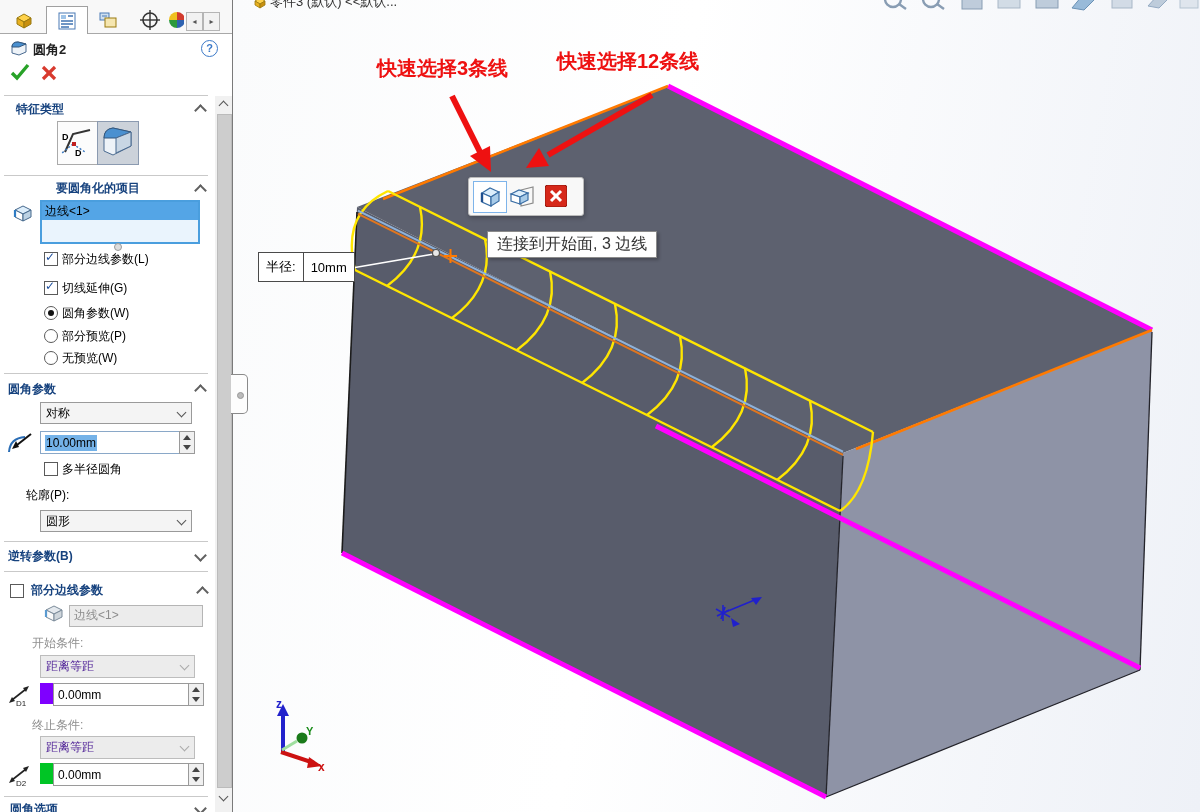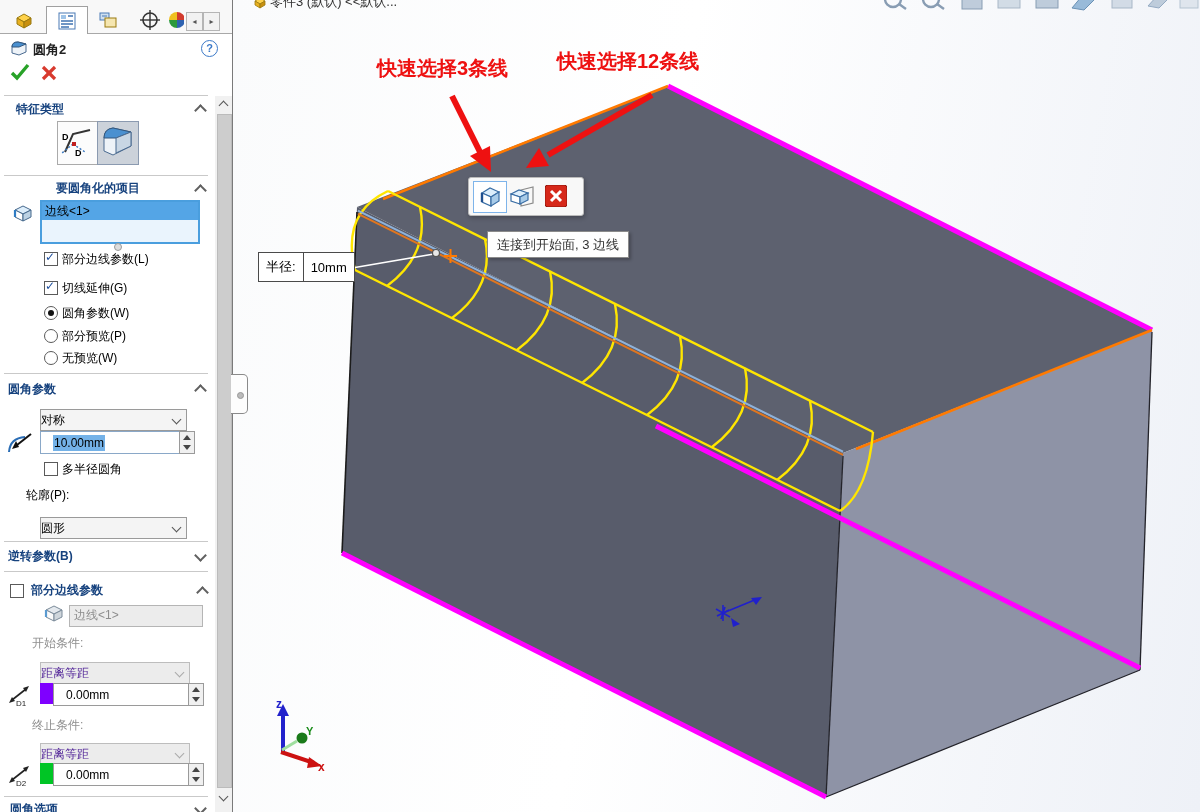--- a/index.html
+++ b/index.html
@@ -12,26 +12,26 @@
   .tab{position:absolute;top:6px;width:40px;height:27px;display:flex;align-items:center;justify-content:center;}
   .tab.sel{background:#fff;border:1px solid #a0a0a0;border-bottom:none;}
   .tab-arrow{position:absolute;top:12px;width:15px;height:17px;border:1px solid #b5b5b5;background:#f2f2f2;
              display:flex;align-items:center;justify-content:center;color:#555;font-size:8px;}
   .sec-label{font-weight:bold;font-size:13px;color:#16427e;white-space:nowrap;}
   .sep{position:absolute;left:4px;width:204px;border-top:1px solid #c9c9c9;}
   .chev{position:absolute;width:7px;height:7px;border-right:2px solid #606060;border-bottom:2px solid #606060;}
   .chev.up{transform:rotate(-135deg);}
   .chev.down{transform:rotate(45deg);}
   .dd{position:absolute;height:20px;background:#f4f4f4;border:1px solid #9a9a9a;display:flex;align-items:center;
-      font-size:12px;color:#000;margin-top:7px;}
+      padding-left:5px;font-size:12px;color:#000;}
   .dd .dchev{position:absolute;right:6px;top:6px;width:6px;height:6px;border-right:1.6px solid #555;border-bottom:1.6px solid #555;transform:rotate(45deg);}
   .dd.disabled{background:#ececec;color:#4c1d95;border-color:#bdbdbd;}
   .dd.disabled .dchev{border-color:#aaa;}
   .inp{position:absolute;height:21px;background:#fff;border:1px solid #8aa8c8;display:flex;align-items:center;
-       padding-left:12px;font-size:12px;}
+       padding-left:4px;font-size:12px;}
   .sel-text{background:#74b2e8;padding:1px 1px;}
   .spin{position:absolute;width:14px;height:21px;border:1px solid #9a9a9a;background:#f0f0f0;}
   .spin .up,.spin .dn{position:absolute;left:3px;width:0;height:0;border-left:4px solid transparent;border-right:4px solid transparent;}
   .spin .up{top:3px;border-bottom:5px solid #444;}
   .spin .dn{bottom:3px;border-top:5px solid #444;}
   .cb{position:absolute;width:12px;height:12px;border:1px solid #5a5a5a;background:#fff;}
   .cb .mark{position:absolute;left:0px;top:-3px;color:#1c4d9c;font-weight:bold;font-size:12px;}
   .radio{position:absolute;width:12px;height:12px;border:1px solid #5a5a5a;border-radius:50%;background:#fff;}
   .radio .dot{position:absolute;left:3px;top:3px;width:6px;height:6px;border-radius:50%;background:#111;}
   .lbl{position:absolute;font-size:12px;white-space:nowrap;}
@@ -47,21 +47,21 @@
   .splitter .dot{position:absolute;left:6px;top:17px;width:5px;height:5px;border-radius:50%;background:#bbb;border:1px solid #999;}
   
   #viewport{position:absolute;left:233px;top:0;width:967px;height:812px;overflow:hidden;
             background:linear-gradient(100deg,#fafbfc 0%,#ffffff 42%,#eef1f7 100%);}
   .red-note{position:absolute;color:#ee1111;font-weight:bold;font-size:20px;white-space:nowrap;}
   .popup-bar{position:absolute;left:235px;top:177px;width:114px;height:37px;background:#f8f8f8;border:1px solid #bbb;
              border-radius:3px;box-shadow:1px 2px 4px rgba(0,0,0,.25);}
   .pb-btn{position:absolute;top:3px;width:32px;height:30px;display:flex;align-items:center;justify-content:center;}
   .pb-btn.hover{background:#fff;border:1px solid #7eb4ea;}
   .tooltip{position:absolute;left:254px;top:231px;height:25px;background:#fefefe;border:1px solid #8a8a8a;
-           box-shadow:2px 2px 3px rgba(0,0,0,.25);display:flex;align-items:center;padding:0 9px;font-size:13px;color:#333;white-space:nowrap;}
+           box-shadow:2px 2px 3px rgba(0,0,0,.25);display:flex;align-items:center;padding:0 9px;font-size:16px;color:#333;white-space:nowrap;}
   .callout{position:absolute;left:25px;top:252px;height:28px;background:#fff;border:1px solid #4a4a4a;display:flex;}
   .callout .cell{display:flex;align-items:center;justify-content:center;font-size:13px;padding:0 7px;}
   .callout .cell+.cell{border-left:1px solid #4a4a4a;}
   .tree-title{position:absolute;left:20px;top:-7px;display:flex;align-items:center;gap:4px;font-size:13px;color:#333;white-space:nowrap;}
   .bottom-strip{position:absolute;left:0;top:798px;width:967px;height:14px;background:#f0f0f0;border-top:1px solid #9a9a9a;}
   .bottom-tab{position:absolute;left:0;top:1px;width:80px;height:13px;background:#d6d6d6;border-right:1px solid #9a9a9a;
               font-size:11px;color:#222;padding-left:12px;overflow:hidden;}
 </style>
 </head>
 <body>

